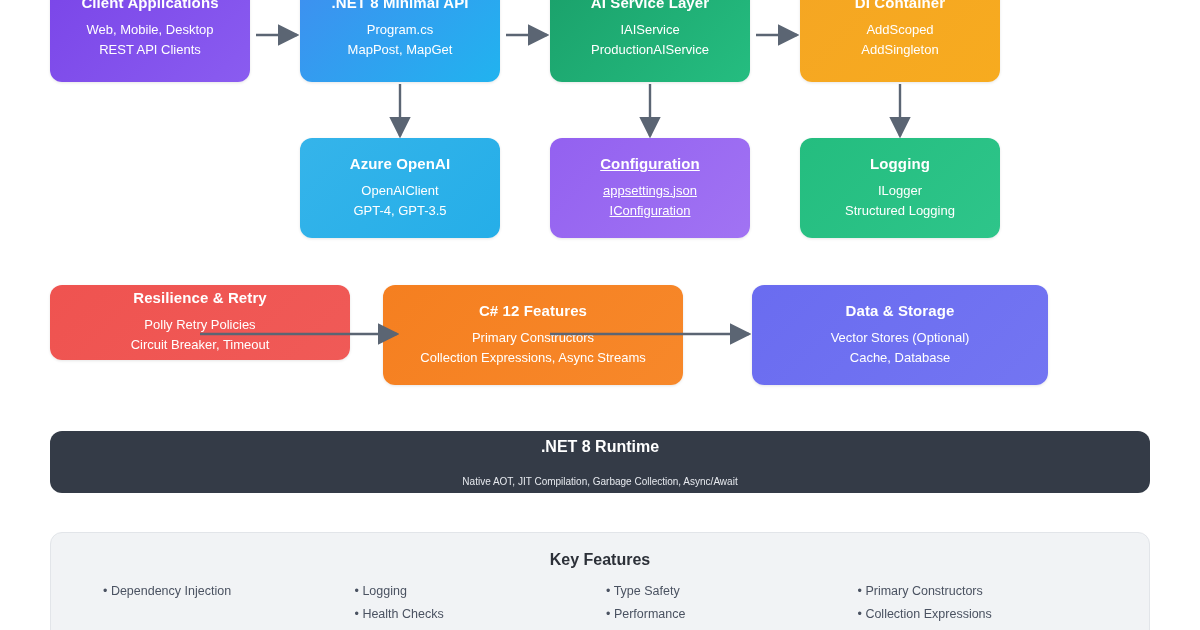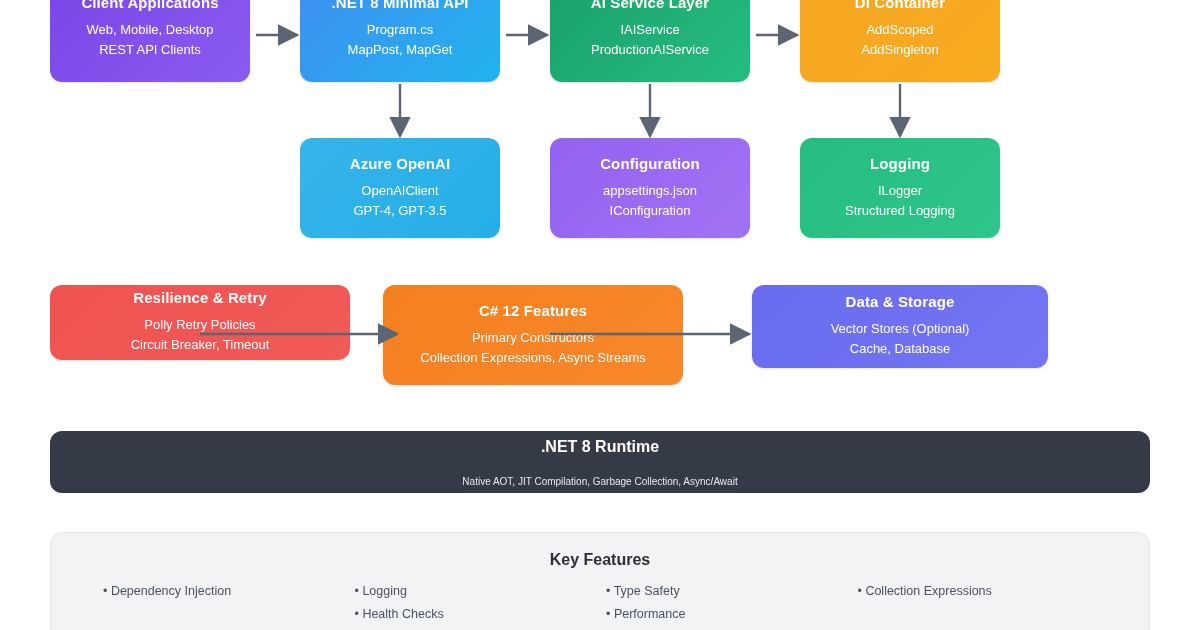--- a/index.html
+++ b/index.html
@@ -155,41 +155,41 @@
       <div class="node" style="left: 800px; top: -28px; width: 200px; height: 110px; background: linear-gradient(135deg, rgb(245, 166, 35), rgb(247, 171, 31));">
         <div class="n-title">DI Container</div>
         <div class="n-line">AddScoped</div>
         <div class="n-line">AddSingleton</div>
       </div>
       <div class="node" style="left: 300px; top: 138px; width: 200px; height: 100px; background: linear-gradient(135deg, rgb(53, 180, 234), rgb(37, 174, 232));">
         <div class="n-title">Azure OpenAI</div>
         <div class="n-line">OpenAIClient</div>
         <div class="n-line">GPT-4, GPT-3.5</div>
       </div>
-      <div class="node" style="left: 550px; top: 138px; width: 200px; height: 100px; background: linear-gradient(135deg, rgb(147, 97, 240), rgb(161, 115, 243));">
+      <div class="node" style="left: 550px; top: 138px; width: 200px; height: 100px; background: linear-gradient(135deg, rgb(147, 97, 240), rgb(161, 115, 243)); text-decoration: underline;">
         <div class="n-title">Configuration</div>
         <div class="n-line">appsettings.json</div>
         <div class="n-line">IConfiguration</div>
       </div>
       <div class="node" style="left: 800px; top: 138px; width: 200px; height: 100px; background: linear-gradient(135deg, rgb(36, 189, 127), rgb(46, 197, 138));">
         <div class="n-title">Logging</div>
         <div class="n-line">ILogger</div>
         <div class="n-line">Structured Logging</div>
       </div>
       <div class="node" style="left: 50px; top: 285px; width: 300px; height: 75px; background: linear-gradient(135deg, rgb(239, 83, 80), rgb(240, 90, 87));">
         <div class="n-title">Resilience &amp; Retry</div>
         <div class="n-line">Polly Retry Policies</div>
         <div class="n-line">Circuit Breaker, Timeout</div>
       </div>
       <div class="node" style="left: 383px; top: 285px; width: 300px; height: 100px; background: linear-gradient(135deg, rgb(245, 127, 32), rgb(247, 136, 42));">
         <div class="n-title">C# 12 Features</div>
         <div class="n-line">Primary Constructors</div>
         <div class="n-line">Collection Expressions, Async Streams</div>
       </div>
-      <div class="node" style="left: 752px; top: 285px; width: 296px; height: 83px; background: linear-gradient(135deg, rgb(106, 108, 240), rgb(115, 117, 242));">
+      <div class="node" style="left: 752px; top: 285px; width: 296px; height: 100px; background: linear-gradient(135deg, rgb(106, 108, 240), rgb(115, 117, 242));">
         <div class="n-title">Data &amp; Storage</div>
         <div class="n-line">Vector Stores (Optional)</div>
         <div class="n-line">Cache, Database</div>
       </div>
     </div>
 
   <svg class="arrow-layer over" viewBox="0 0 1200 630" xmlns="http://www.w3.org/2000/svg">
     <g id="arrows-over">
         <line x1="200" y1="334" x2="397" y2="334" stroke="#5b6573" stroke-width="2.4" marker-end="url(#ah)"></line>
         <line x1="550" y1="334" x2="749" y2="334" stroke="#5b6573" stroke-width="2.4" marker-end="url(#ah)"></line>
@@ -212,19 +212,20 @@
           <div class="feature-item"><span>•</span> <span>Logging</span></div>
           <div class="feature-item"><span>•</span> <span>Health Checks</span></div>
           <div class="feature-item"> </div>
         </div>
         <div class="features-col">
           <div class="feature-item"><span>•</span> <span>Type Safety</span></div>
           <div class="feature-item"><span>•</span> <span>Performance</span></div>
           <div class="feature-item"> </div>
         </div>
         <div class="features-col">
+          <div class="feature-item"><span>•</span> <span>Primary Constructors</span></div>
           <div class="feature-item"><span>•</span> <span>Collection Expressions</span></div>
           <div class="feature-item"> </div>
         </div>
       </div>
   </div>
 
 </div>
 
 </body></html>

